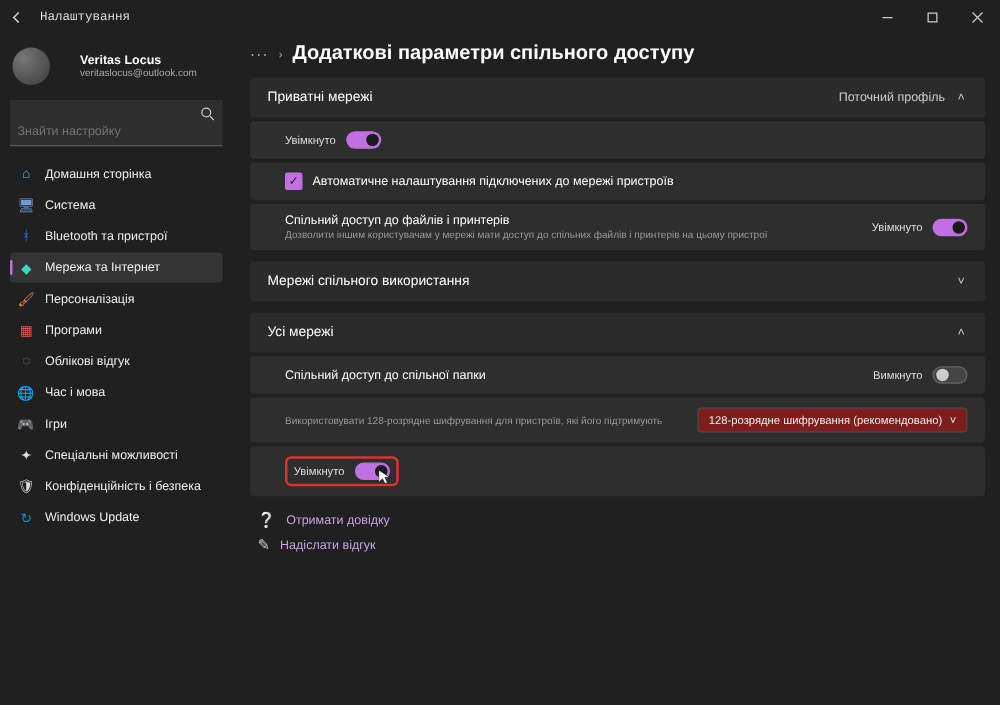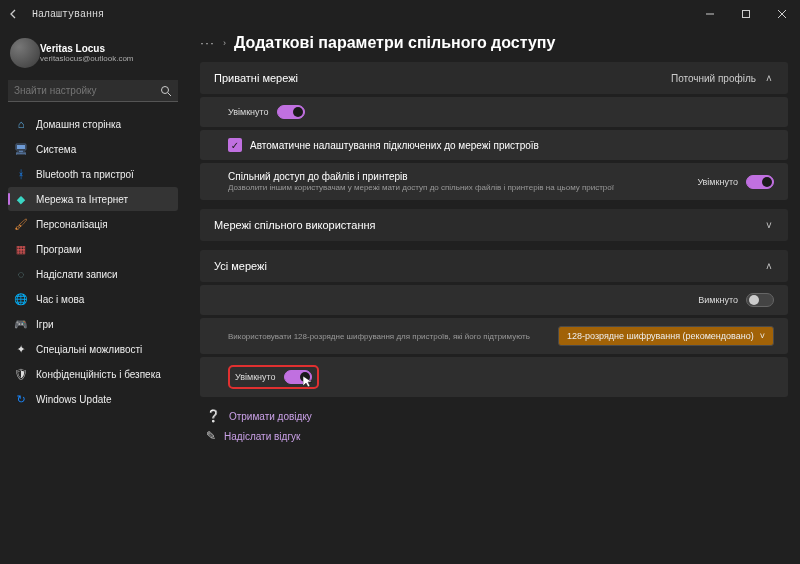--- a/index.html
+++ b/index.html
@@ -18,30 +18,30 @@
     padding: 0 0 0 4px;
     font-family: Liberation Mono, monospace;
   }
   .titlebar .back { width: 20px; height: 20px; display:flex; align-items:center; justify-content:center; color:#ccc;}
   .titlebar .title { margin-left: 8px; color:#ddd; font-size:10px;}
   .window-controls { margin-left: auto; display:flex;}
   .wc-btn { width: 36px; height: 28px; display:flex; align-items:center; justify-content:center; color:#ccc;}
   .body { display: flex; flex: 1; min-height: 0;}
   
   .sidebar { width: 186px; padding: 6px 8px 0 8px; display:flex; flex-direction:column;}
-  .profile { display:flex; align-items:center; gap:0; padding: 4px 2px 10px 2px;}
+  .profile { display:flex; align-items:center; gap:24px; padding: 4px 2px 10px 2px;}
   .avatar { width: 30px; height:30px; border-radius:50%; background: radial-gradient(circle at 30% 30%, #777, #3a3a3a);}
   .profile-text .name { font-size:10px; font-weight:600;}
   .profile-text .email { font-size:8px; color:#aaa;}
   .search {
     position: relative; margin: 2px 0 10px 0;
   }
   .search input {
     width:100%; background:#2e2e2e; border:none; border-bottom:1px solid #555;
-    color:#ddd; padding:5px 22px 5px 6px; font-size:10px; outline:none;
+    color:#ddd; padding:20px 22px 5px 6px; font-size:10px; outline:none;
   }
   .search .icon { position:absolute; right:6px; top:5px; color:#ccc;}
   .nav { display:flex; flex-direction:column; gap:1px;}
   .nav-item {
     display:flex; align-items:center; gap:8px; padding:5px 6px;
     border-radius:3px; color:#eee; font-size:10px;
     position:relative;
   }
   .nav-item .ni-icon { width:14px; height:14px; display:flex; align-items:center; justify-content:center; font-size:11px;}
   .nav-item.selected { background:#343434;}
@@ -92,21 +92,21 @@
     background:#111;
   }
   .toggle .knob { left:2px; background:#ccc;}
   .toggle.on .knob { left:15px; background:#1a1a1a;}
   .checkbox-row { display:flex; align-items:center; gap:8px; padding:8px 14px 8px 28px; background:#2e2e2e; border-radius:3px;}
   .cb {
     width:14px; height:14px; border-radius:2px; background:#c070e0;
     display:flex; align-items:center; justify-content:center; color:#1a1a1a; font-size:10px;
   }
   .dropdown {
-    background:#a16207; border:1px solid #4a4a4a; border-radius:3px;
+    background:#7f1d1d; border:1px solid #4a4a4a; border-radius:3px;
     padding:4px 8px; display:flex; align-items:center; gap:6px; font-size:9px; color:#eee;
   }
   .highlight-box {
     border:2px solid #e03030; border-radius:5px; padding:3px 5px;
     display:flex; align-items:center; gap:8px;
   }
   .footer-links { margin-top:12px; display:flex; flex-direction:column; gap:6px; padding-left:6px;}
   .f-link { display:flex; align-items:center; gap:8px; font-size:10px; color:#c9a0e6;}
   .f-link .fi { color:#ccc; font-size:12px;}
   .spacer { height:3px;}
@@ -180,21 +180,21 @@
         <div class="nav-item">
             <span class="ni-icon i-pers">🖌</span>
             <span>Персоналізація</span>
           </div>
         <div class="nav-item">
             <span class="ni-icon i-apps">▦</span>
             <span>Програми</span>
           </div>
         <div class="nav-item">
             <span class="ni-icon i-acct">◌</span>
-            <span>Надіслати записи</span>
+            <span>Облікові відгук</span>
           </div>
         <div class="nav-item">
             <span class="ni-icon i-time">🌐</span>
             <span>Час і мова</span>
           </div>
         <div class="nav-item">
             <span class="ni-icon i-game">🎮</span>
             <span>Ігри</span>
           </div>
         <div class="nav-item">
@@ -265,20 +265,21 @@
         <div class="spacer"></div>
 
         <div class="panel">
           <div class="panel-left">Усі мережі</div>
           <div class="panel-right">
               <span class="chev">˄</span>
             </div>
         </div>
         <div class="sub-panel">
           <div class="sp-text">
+            <div class="sp-title">Спільний доступ до спільної папки</div>
           </div>
           <div class="sp-right">
             <span class="sp-status">Вимкнуто</span>
             <div class="toggle">
                 <div class="knob"></div>
               </div>
           </div>
         </div>
         <div class="sub-panel">
           <div class="sp-text">

